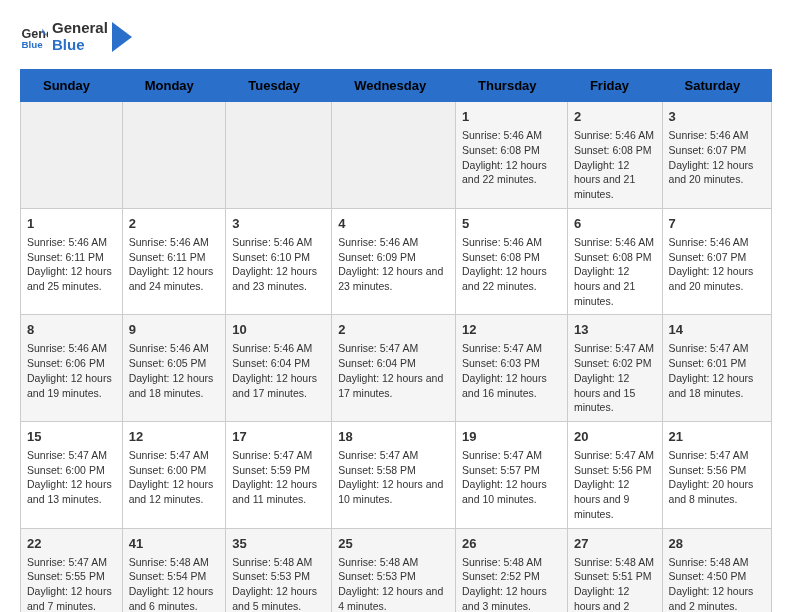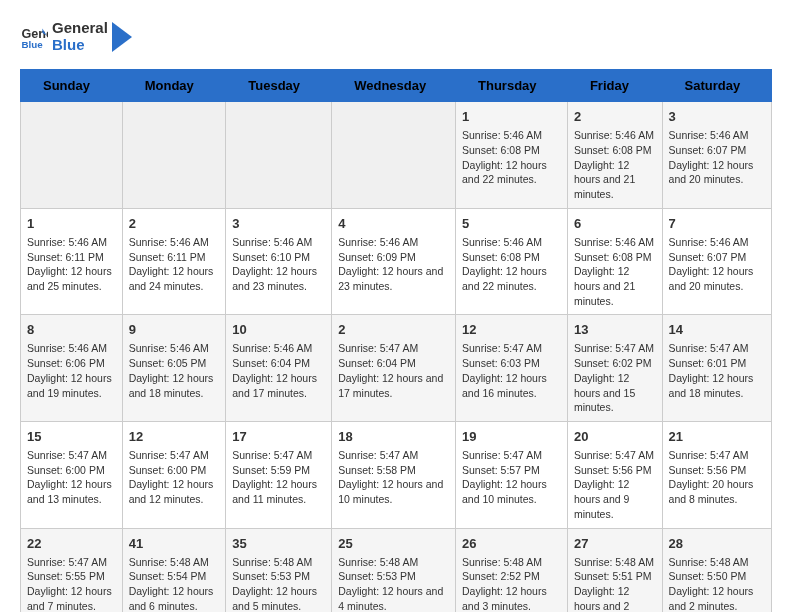--- a/index.html
+++ b/index.html
@@ -302,21 +302,21 @@
         </td>
         <td>
           <span class="day-num">27</span>
           <div>Sunrise: 5:48 AM</div>
           <div>Sunset: 5:51 PM</div>
           <div>Daylight: 12 hours and 2 minutes.</div>
         </td>
         <td>
           <span class="day-num">28</span>
           <div>Sunrise: 5:48 AM</div>
-          <div>Sunset: 5:50 PM</div>
+          <div>Sunset: 4:50 PM</div>
           <div>Daylight: 12 hours and 2 minutes.</div>
         </td>
       </tr>
       <tr>
         <td>
           <span class="day-num">43</span>
           <div>Sunrise: 5:48 AM</div>
           <div>Sunset: 5:49 PM</div>
         </td>
         <td>

